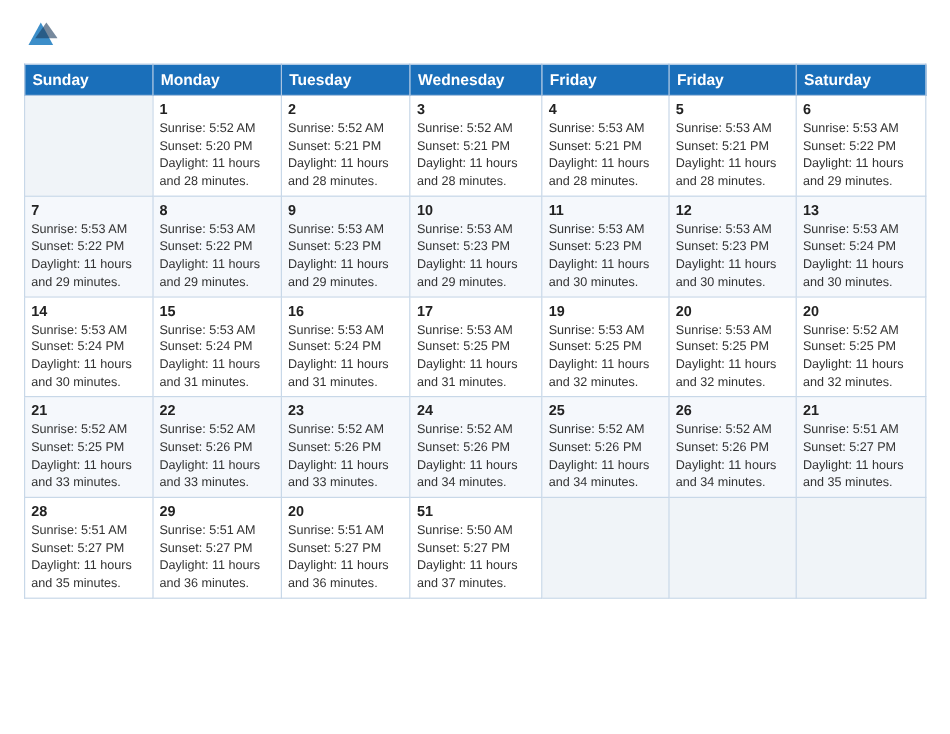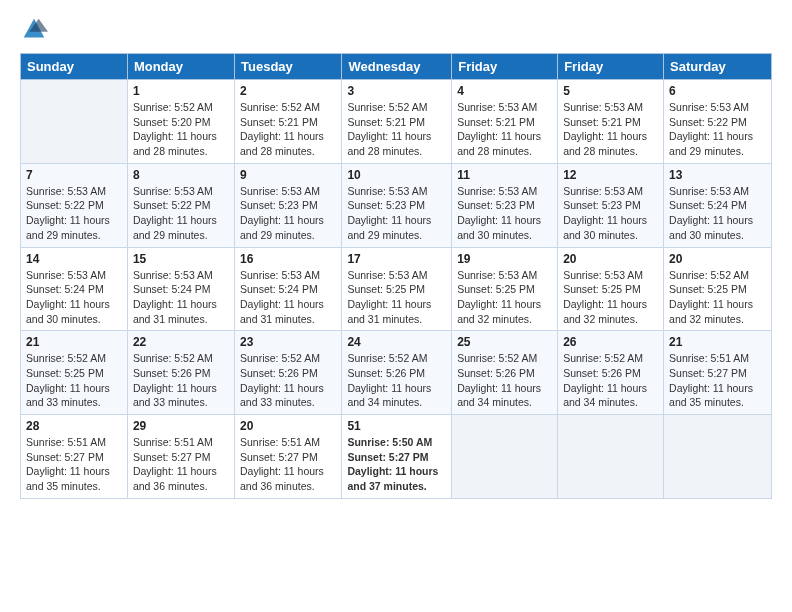--- a/index.html
+++ b/index.html
@@ -340,21 +340,21 @@
           </td>
           <td>
             <span class="day-num">20</span>
             <div class="day-info" style="white-space: pre-line;">Sunrise: 5:51 AM
 Sunset: 5:27 PM
 Daylight: 11 hours
 and 36 minutes.</div>
           </td>
           <td>
             <span class="day-num">51</span>
-            <div class="day-info" style="white-space: pre-line; font-weight: bold;">Sunrise: 5:50 AM
+            <div class="day-info" style="white-space: pre-line;">Sunrise: 5:50 AM
 Sunset: 5:27 PM
 Daylight: 11 hours
 and 37 minutes.</div>
           </td>
           <td class="empty-cell"></td>
           <td class="empty-cell"></td>
           <td class="empty-cell"></td>
         </tr>
       </tbody>
   </table>

